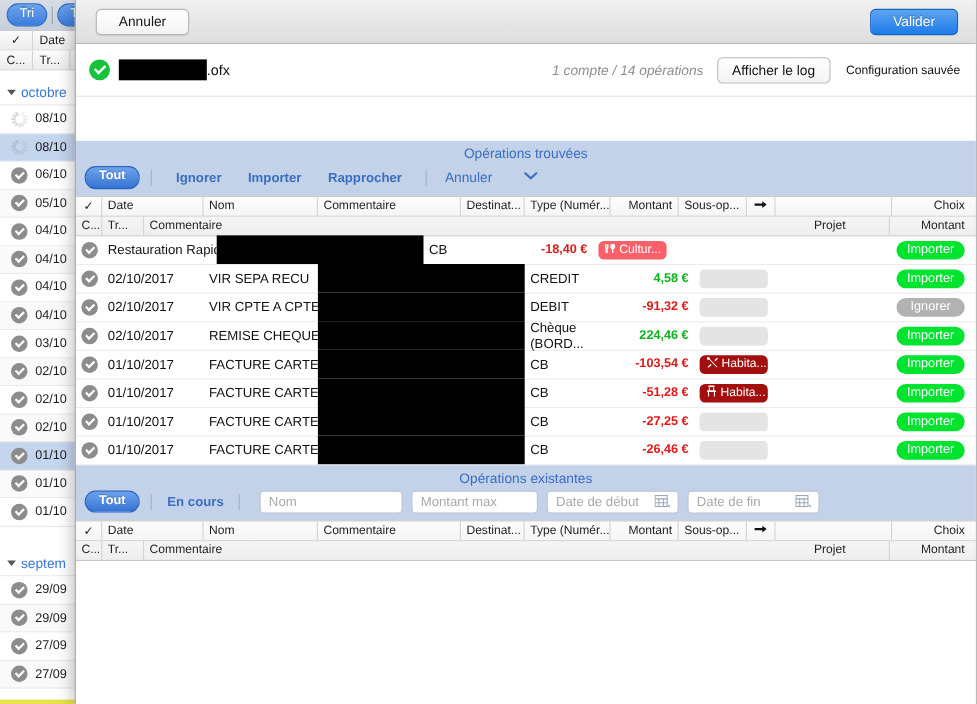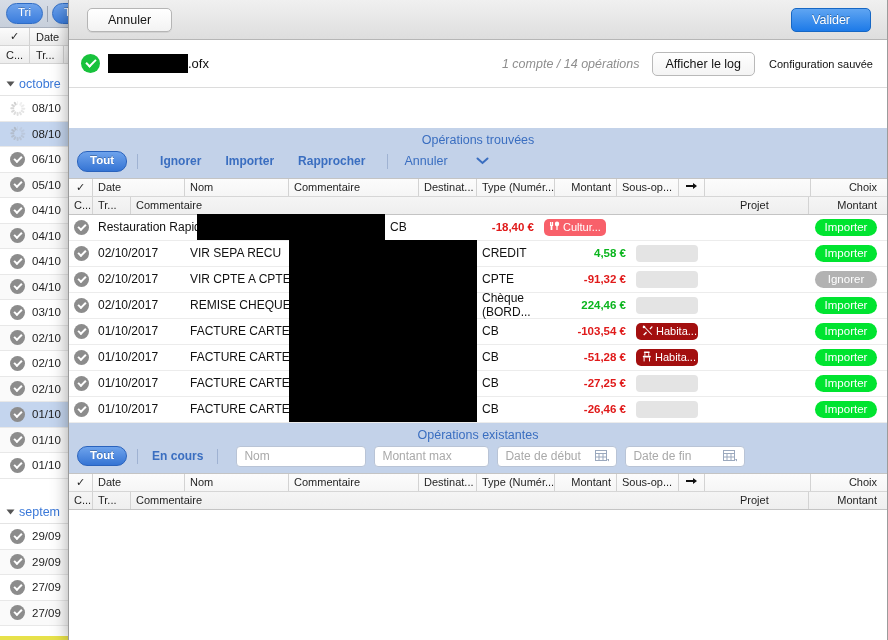--- a/index.html
+++ b/index.html
@@ -478,21 +478,21 @@
           </span>
           <span class="act act-import">Importer</span>
         </div>
         <div class="trow">
           <span class="cell" style="width:24px;justify-content:center">
             <span class="ckdisc"></span>
           </span>
           <span class="cell" style="width:92px">02/10/2017</span>
           <span class="cell" style="width:104px;white-space:nowrap;overflow:hidden">VIR CPTE A CPTE EMIS</span>
           <span class="blackbox" style="width:188px"></span>
-          <span class="cell" style="width:78px">CPTE</span>
+          <span class="cell" style="width:78px">DEBIT</span>
           <span class="cell r" style="width:76px">
             <span class="amt-neg">-91,32 €</span>
           </span>
           <span class="cell" style="width:72px;justify-content:center">
             <span class="chip-empty"></span>
           </span>
           <span class="act act-ignore">Ignorer</span>
         </div>
         <div class="trow">
           <span class="cell" style="width:24px;justify-content:center">

